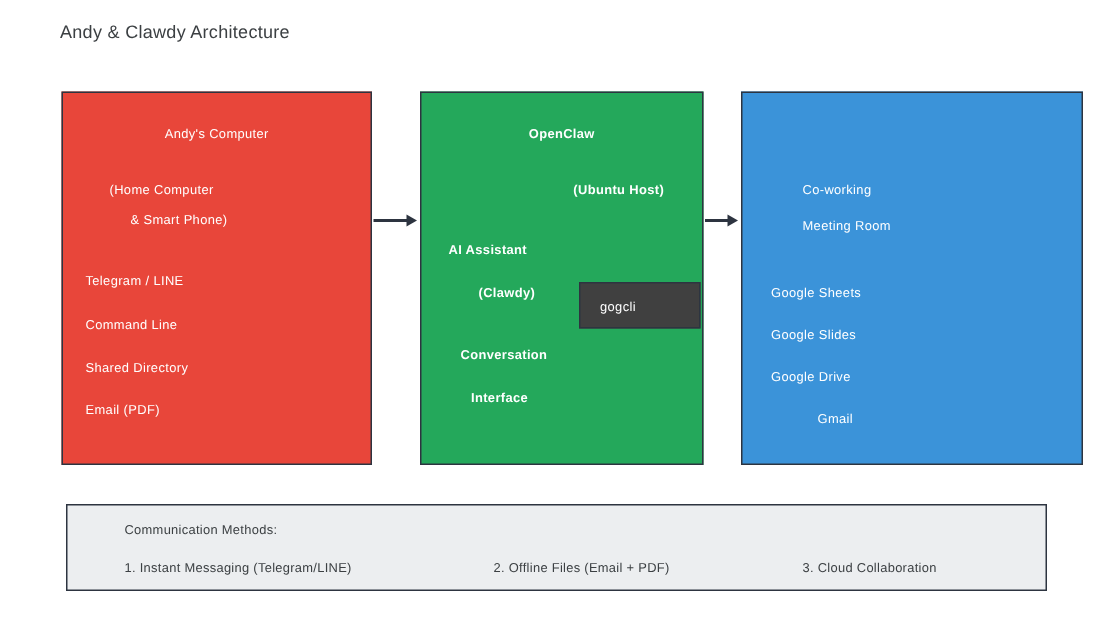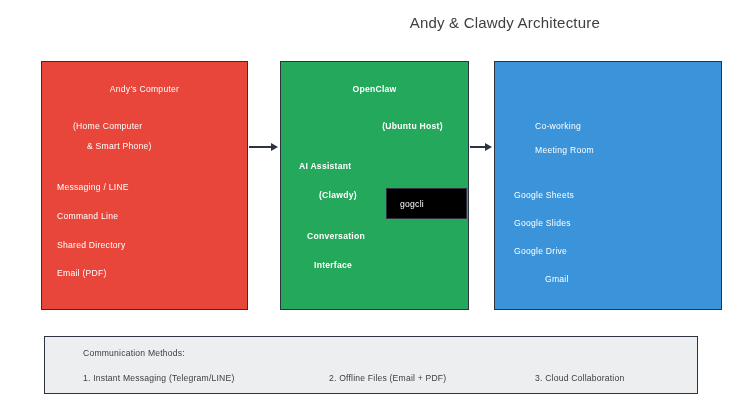--- a/index.html
+++ b/index.html
@@ -22,25 +22,26 @@
     width: 740px;
     height: 411px;
   }
 
   
   #diagram-title {
     position: absolute;
     left: 0;
     top: 14px;
     width: 600px;
-    text-align: right;
-    font-size: 15px;
+    text-align: left;
+    font-size: 12px;
     color: #3c4043;
     letter-spacing: 0.2px;
     white-space: nowrap;
+    padding-left: 40px;
   }
 
   
   .node {
     position: absolute;
     border: 1.4px solid #2d3440;
     box-sizing: border-box;
     color: #ffffff;
   }
   .node .line {
@@ -69,21 +70,21 @@
     font-weight: bold;
   }
   #node-google-workspace {
     left: 494px; top: 61px;
     width: 228px; height: 249px;
     background: #3b93d9;
   }
   #node-gogcli {
     left: 386px; top: 188px;
     width: 81px;  height: 31px;
-    background: #000000;
+    background: #404040;
     border: 1.4px solid #2d3440;
   }
   #node-gogcli .line {
     left: 13px;
     top: 10px;
   }
 
   
   .connector {
     position: absolute;
@@ -136,21 +137,21 @@
 
 <div id="diagram-canvas">
 
   <div id="diagram-title">Andy &amp; Clawdy Architecture</div>
 
   <div class="node" id="node-andys-computer">
     <div class="line center" style="top:22px;">Andy's Computer</div>
     <div class="line" style="left:31px; top:59px;">(Home Computer</div>
     <div class="line" style="left:45px; top:79px;">&amp; Smart Phone)</div>
 
-    <div class="line" style="left:15px; top:120px;">Messaging / LINE</div>
+    <div class="line" style="left:15px; top:120px;">Telegram / LINE</div>
     <div class="line" style="left:15px; top:149px;">Command Line</div>
     <div class="line" style="left:15px; top:178px;">Shared Directory</div>
     <div class="line" style="left:15px; top:206px;">Email (PDF)</div>
   </div>
 
   <div class="node" id="node-openclaw">
     <div class="line center" style="top:22px;">OpenClaw</div>
     <div class="line center" style="top:59px;padding-left:38px;">(Ubuntu Host)</div>
 
     <div class="line" style="left:18px; top:99px;">AI Assistant</div>

